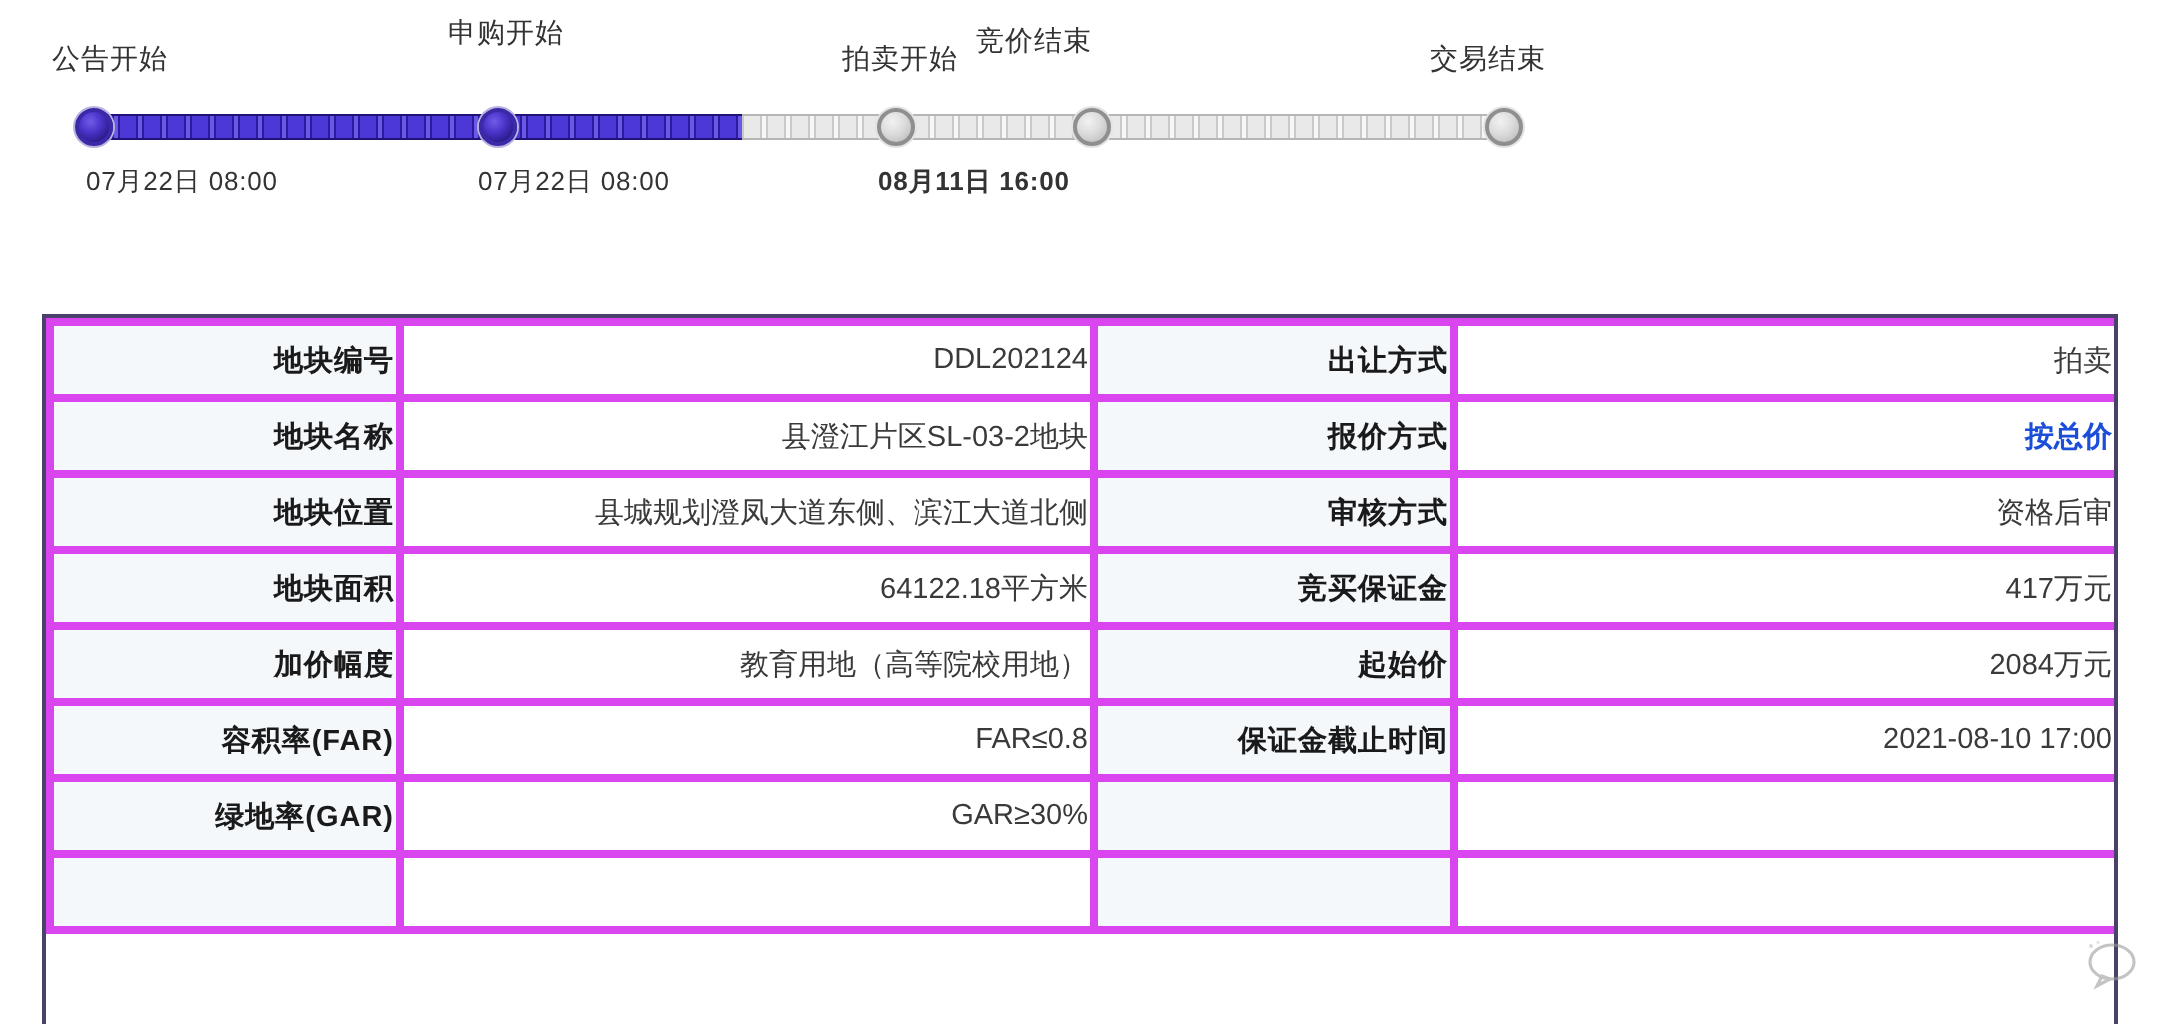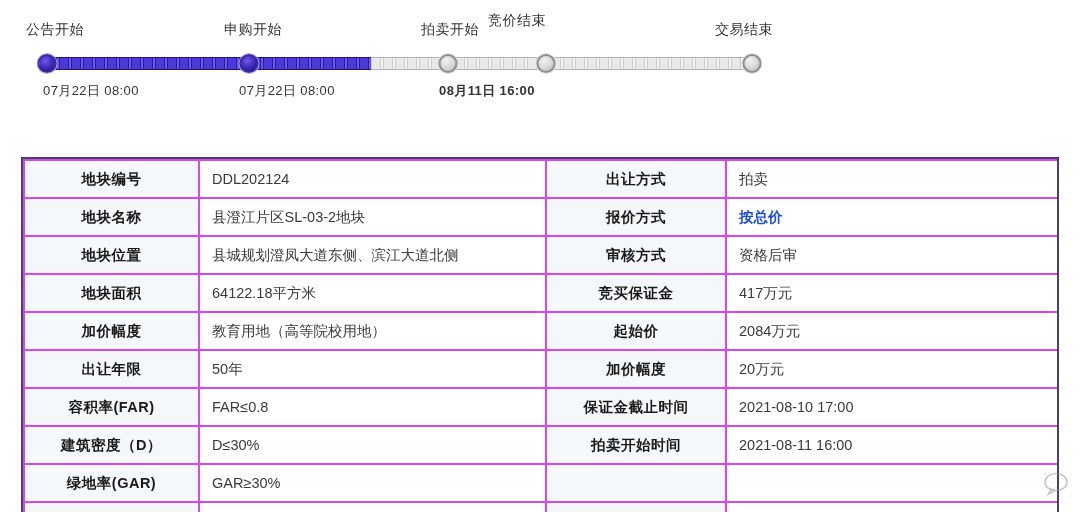--- a/index.html
+++ b/index.html
@@ -110,25 +110,26 @@
     box-sizing: border-box;
     overflow: hidden;
     background: #ffffff;
   }
   table.info-table {
     border-collapse: collapse;
     width: 100%;
     table-layout: fixed;
   }
   table.info-table td {
-    border: 2px solid #d946ef;
+    border: 4px solid #d946ef;
     height: 38px;
     vertical-align: middle;
     font-size: 14.5px;
     box-sizing: border-box;
+    text-align: right;
   }
   td.lbl {
     background: #f4f8fb;
     text-align: center;
     font-weight: bold;
     color: #1a1a1a;
     letter-spacing: 0.5px;
   }
   td.val {
     background: #ffffff;
@@ -173,21 +174,21 @@
     <div class="tl-bar"></div>
     <div class="tl-bar-fill" id="tl-fill" style="width: 324.3px;"></div>
     <div class="tl-node done" id="node-0" style="left: 0px;"></div>
     <div class="tl-node done" id="node-1" style="left: 201.982px;"></div>
     <div class="tl-node todo" id="node-2" style="left: 401.498px;"></div>
     <div class="tl-node todo" id="node-3" style="left: 499.493px;"></div>
     <div class="tl-node todo" id="node-4" style="left: 705px;"></div>
   </div>
 
   <div class="tl-label" style="left:55px;  top:21px;">公告开始</div>
-  <div class="tl-label" style="left:253px; top:21px;">申购开始</div>
+  <div class="tl-label" style="left:253px; top:8px;">申购开始</div>
   <div class="tl-label" style="left:450px; top:21px;">拍卖开始</div>
   <div class="tl-label" style="left:517px; top:12px;">竞价结束</div>
   <div class="tl-label" style="left:744px; top:21px;">交易结束</div>
 
   <div class="tl-date" style="left:8px;">07月22日  08:00</div>
   <div class="tl-date" style="left:204px;">07月22日  08:00</div>
   <div class="tl-date" style="left:404px;font-weight:bold;">08月11日  16:00</div>
 </div>
 
 <div class="info-table-wrap">
@@ -223,36 +224,24 @@
           <td class="lbl">竞买保证金</td>
           <td class="val">417万元</td>
         </tr>
         <tr>
           <td class="lbl">加价幅度</td>
           <td class="val">教育用地（高等院校用地）</td>
           <td class="lbl">起始价</td>
           <td class="val">2084万元</td>
         </tr>
         <tr>
-          <td class="lbl">出让年限</td>
-          <td class="val">50年</td>
-          <td class="lbl">加价幅度</td>
-          <td class="val">20万元</td>
-        </tr>
-        <tr>
           <td class="lbl">容积率(FAR)</td>
           <td class="val">FAR≤0.8</td>
           <td class="lbl">保证金截止时间</td>
           <td class="val">2021-08-10 17:00</td>
-        </tr>
-        <tr>
-          <td class="lbl">建筑密度（D）</td>
-          <td class="val">D≤30%</td>
-          <td class="lbl">拍卖开始时间</td>
-          <td class="val">2021-08-11 16:00</td>
         </tr>
         <tr>
           <td class="lbl">绿地率(GAR)</td>
           <td class="val">GAR≥30%</td>
           <td class="lbl"></td>
           <td class="val"></td>
         </tr>
         <tr>
           <td class="lbl"></td>
           <td class="val"></td>

